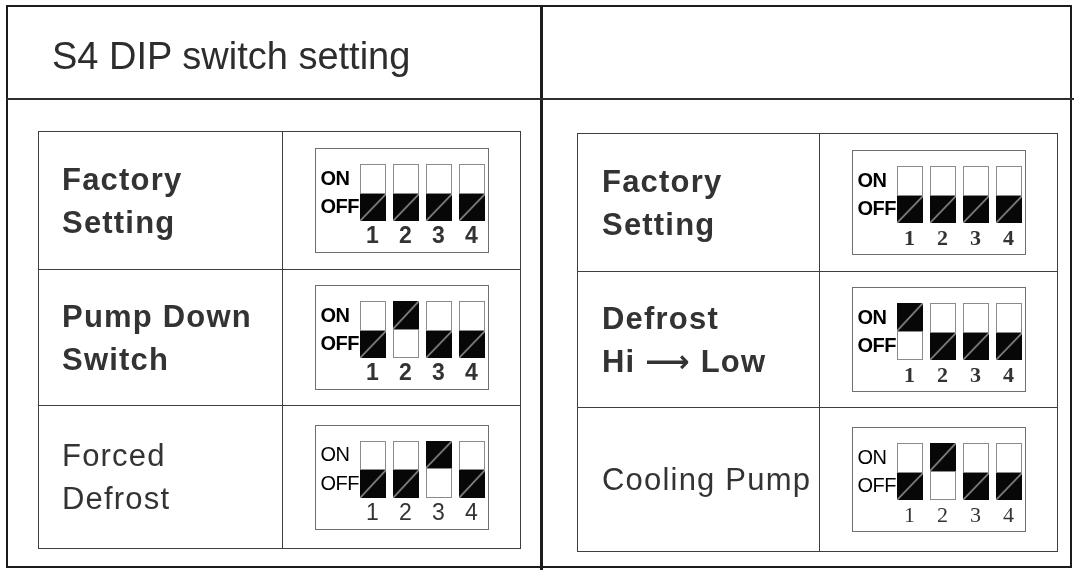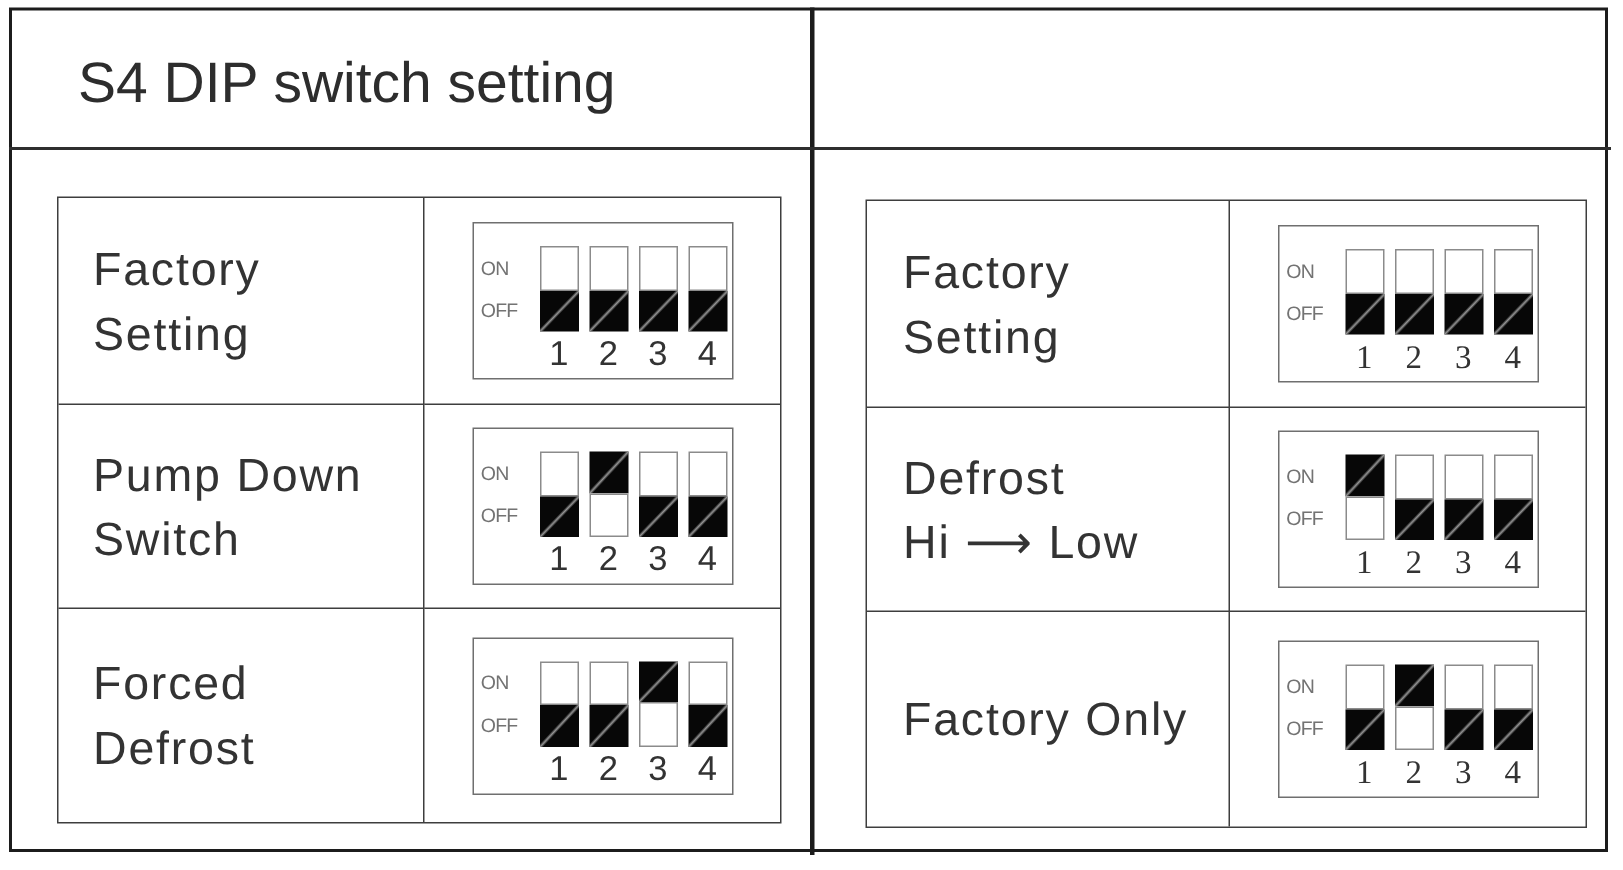--- a/index.html
+++ b/index.html
@@ -65,21 +65,21 @@
   }
   .table-s5 {
     left: 577px; top: 133px;
     width: 481px; height: 419px;
     grid-template-columns: 242px 1fr;
     grid-template-rows: 138px 136px 1fr;
   }
   .trow { display: contents; }
   .cell { box-sizing: border-box; }
   .cell.rb { border-right: 1.5px solid #3e3e3e; }
-  .cell.bb { border-bottom: 1.5px solid #3e3e3e; }
+  .cell.bb { border-bottom: 1.5px solid #3e3e3e; font-weight: bold; }
   .cell.label {
     display: flex;
     align-items: center;
     padding-left: 23px;
     font-size: 31px;
     line-height: 43px;
     letter-spacing: 1.2px;
     color: #333333;
     white-space: pre-line;
   }
@@ -101,23 +101,23 @@
   }
   .onoff {
     width: 39px; height: 57px;
     display: flex;
     flex-direction: column;
   }
   .onoff span {
     flex: 1;
     display: flex;
     align-items: center;
-    font-size: 13px;
+    font-size: 20px;
     letter-spacing: -0.5px;
-    color: #737373;
+    color: #000000;
   }
   .cols { display: flex; gap: 7px; }
   .swcol {
     width: 26px;
     display: flex;
     flex-direction: column;
     align-items: center;
   }
   .sw {
     width: 26px; height: 57px;
@@ -375,21 +375,21 @@
                 <div class="half bottom"></div>
               </div>
               <span class="num">4</span>
             </div>
           </div>
         </div>
       </div>
     </div>
 
     <div class="trow">
-      <div class="cell label rb">Factory Only</div>
+      <div class="cell label rb">Cooling Pump</div>
       <div class="cell switch">
         <div class="dip-box">
           <div class="onoff">
             <span>ON</span>
             <span>OFF</span>
           </div>
           <div class="cols">
             <div class="swcol">
               <div class="sw" data-state="off">
                 <div class="half top"></div>

